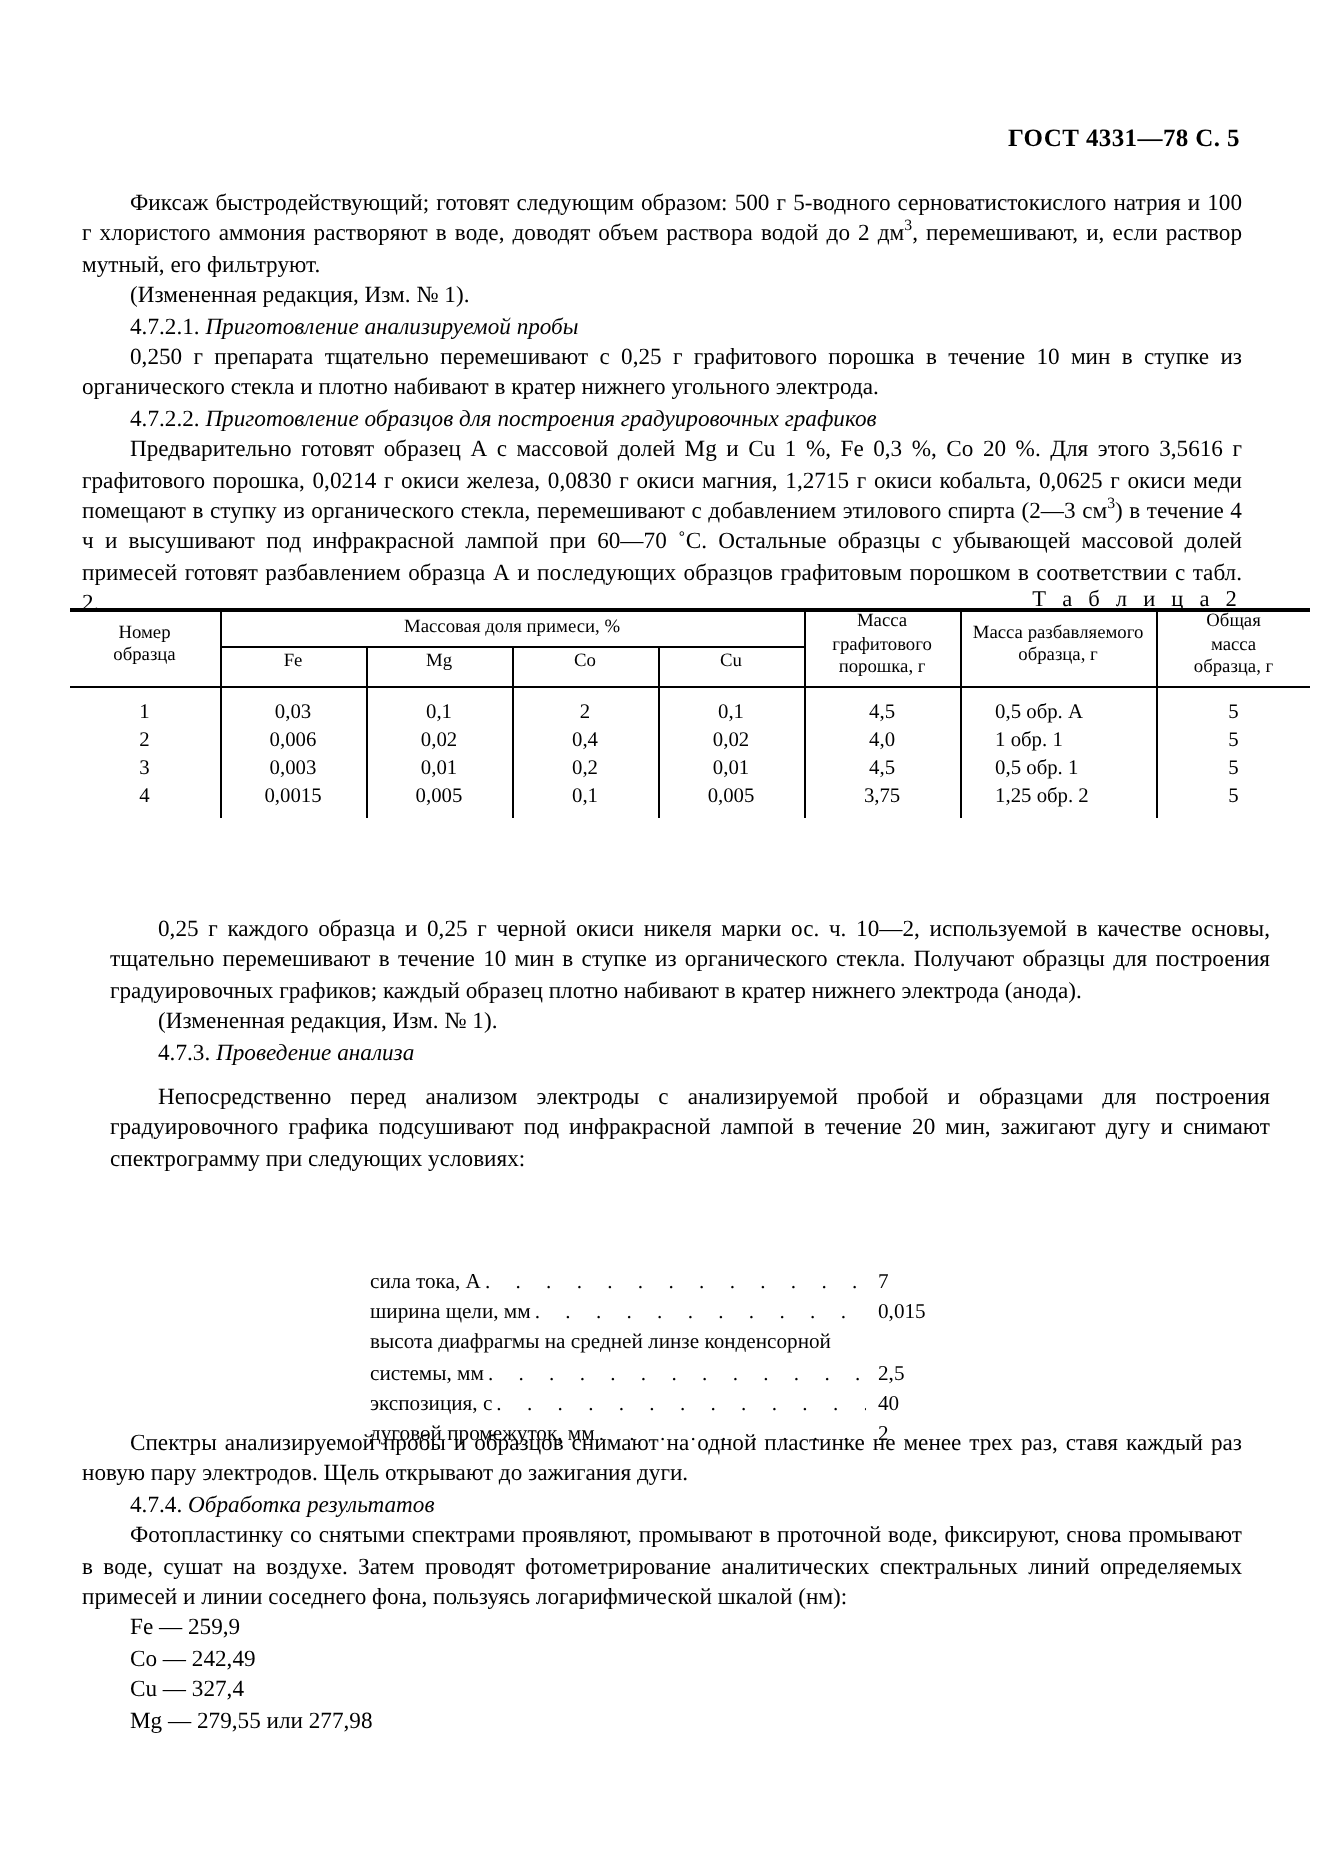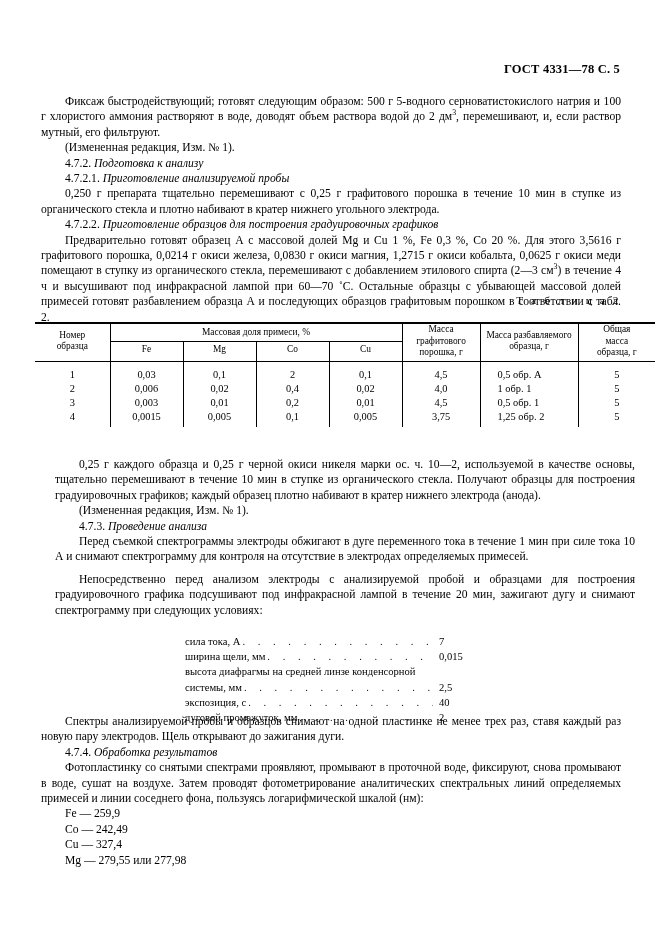--- a/index.html
+++ b/index.html
@@ -65,21 +65,21 @@
     left: 41px;
     top: 294px;
     width: 580px;
     text-align: right;
     font-size: 11.3px;
     letter-spacing: 2.6px;
   }
   table.gost {
     position: absolute;
     left: 35px;
-    top: 322px;
+    top: 304px;
     width: 590px;
     border-collapse: collapse;
     font-size: 9.4px;
     table-layout: fixed;
   }
   table.gost td, table.gost th {
     border: none;
     padding: 0;
     vertical-align: middle;
     text-align: center;
@@ -159,21 +159,20 @@
 <div class="page">
 
   <div class="running-head">ГОСТ 4331—78 С. 5</div>
 
   <div class="body-col">
 
     <p class="para"><span>Фиксаж быстродействующий; готовят следующим образом: 500 г 5-водного серноватистокислого натрия и 100 г хлористого аммония  растворяют в воде, доводят объем раствора водой до 2 дм</span><sup>3</sup><span>, перемешивают, и, если раствор мутный, его фильтруют.</span></p>
 
     <p class="para bold">(Измененная редакция, Изм. № 1).</p>
 
-    <p class="heading"><span>4.7.2.</span> <span class="it">Подготовка к анализу</span></p>
 
     <p class="heading"><span>4.7.2.1.</span> <span class="it">Приготовление анализируемой пробы</span></p>
 
     <p class="para">0,250 г препарата тщательно перемешивают с 0,25 г графитового порошка в течение 10 мин в ступке из органического стекла и плотно набивают в кратер нижнего угольного электрода.</p>
 
     <p class="heading"><span>4.7.2.2.</span> <span class="it">Приготовление образцов для построения градуировочных графиков</span></p>
 
     <p class="para"><span>Предварительно готовят образец А с массовой долей Mg и Cu 1 %, Fe 0,3 %, Co 20 %. Для этого 3,5616 г графитового порошка, 0,0214 г окиси железа, 0,0830 г окиси магния, 1,2715 г окиси кобальта, 0,0625 г окиси меди помещают в ступку из органического стекла, перемешивают с добавлением этилового спирта (2—3 см</span><sup>3</sup><span>) в течение 4 ч и высушивают под инфракрасной лампой при 60—70 ˚С. Остальные образцы с убывающей массовой долей примесей готовят разбавлением образца А и последующих образцов графитовым порошком в соответствии с табл. 2.</span></p>
 
   </div>
@@ -271,21 +270,20 @@
         <td class="dcell left vr">1,25 обр. 2</td>
         <td class="dcell">5</td>
       </tr>
     </tbody>
   </table>
 
   <div class="body-col" style="top:457px;margin-left:14px;">
     <p class="para">0,25 г каждого образца и 0,25 г черной окиси никеля марки ос. ч. 10—2, используемой в качестве основы, тщательно перемешивают в течение 10 мин в ступке из органического стекла. Получают образцы для построения градуировочных графиков; каждый образец плотно набивают в кратер нижнего электрода (анода).</p>
     <p class="para bold">(Измененная редакция, Изм. № 1).</p>
     <p class="heading"><span>4.7.3.</span> <span class="it">Проведение анализа</span></p>
-    <p class="para">Перед съемкой спектрограммы электроды обжигают в дуге переменного тока в течение 1 мин при силе тока 10 А и снимают спектрограмму для контроля на отсутствие в электродах определяемых примесей.</p>
     <p class="para" style="margin-top:7px">Непосредственно перед анализом электроды с анализируемой пробой и образцами для построения градуировочного графика подсушивают под инфракрасной лампой в течение 20 мин, зажигают дугу и снимают спектрограмму при следующих условиях:</p>
   </div>
 
   <div style="position:absolute; left:185px; top:634px; width:300px;">
     <ul class="paramlist">
       <li>
         <span class="plabel">сила тока, А</span>
         <span class="leader">. . . . . . . . . . . . . . . . . . . . . . . . .</span>
         <span class="pval">7</span>
       </li>

